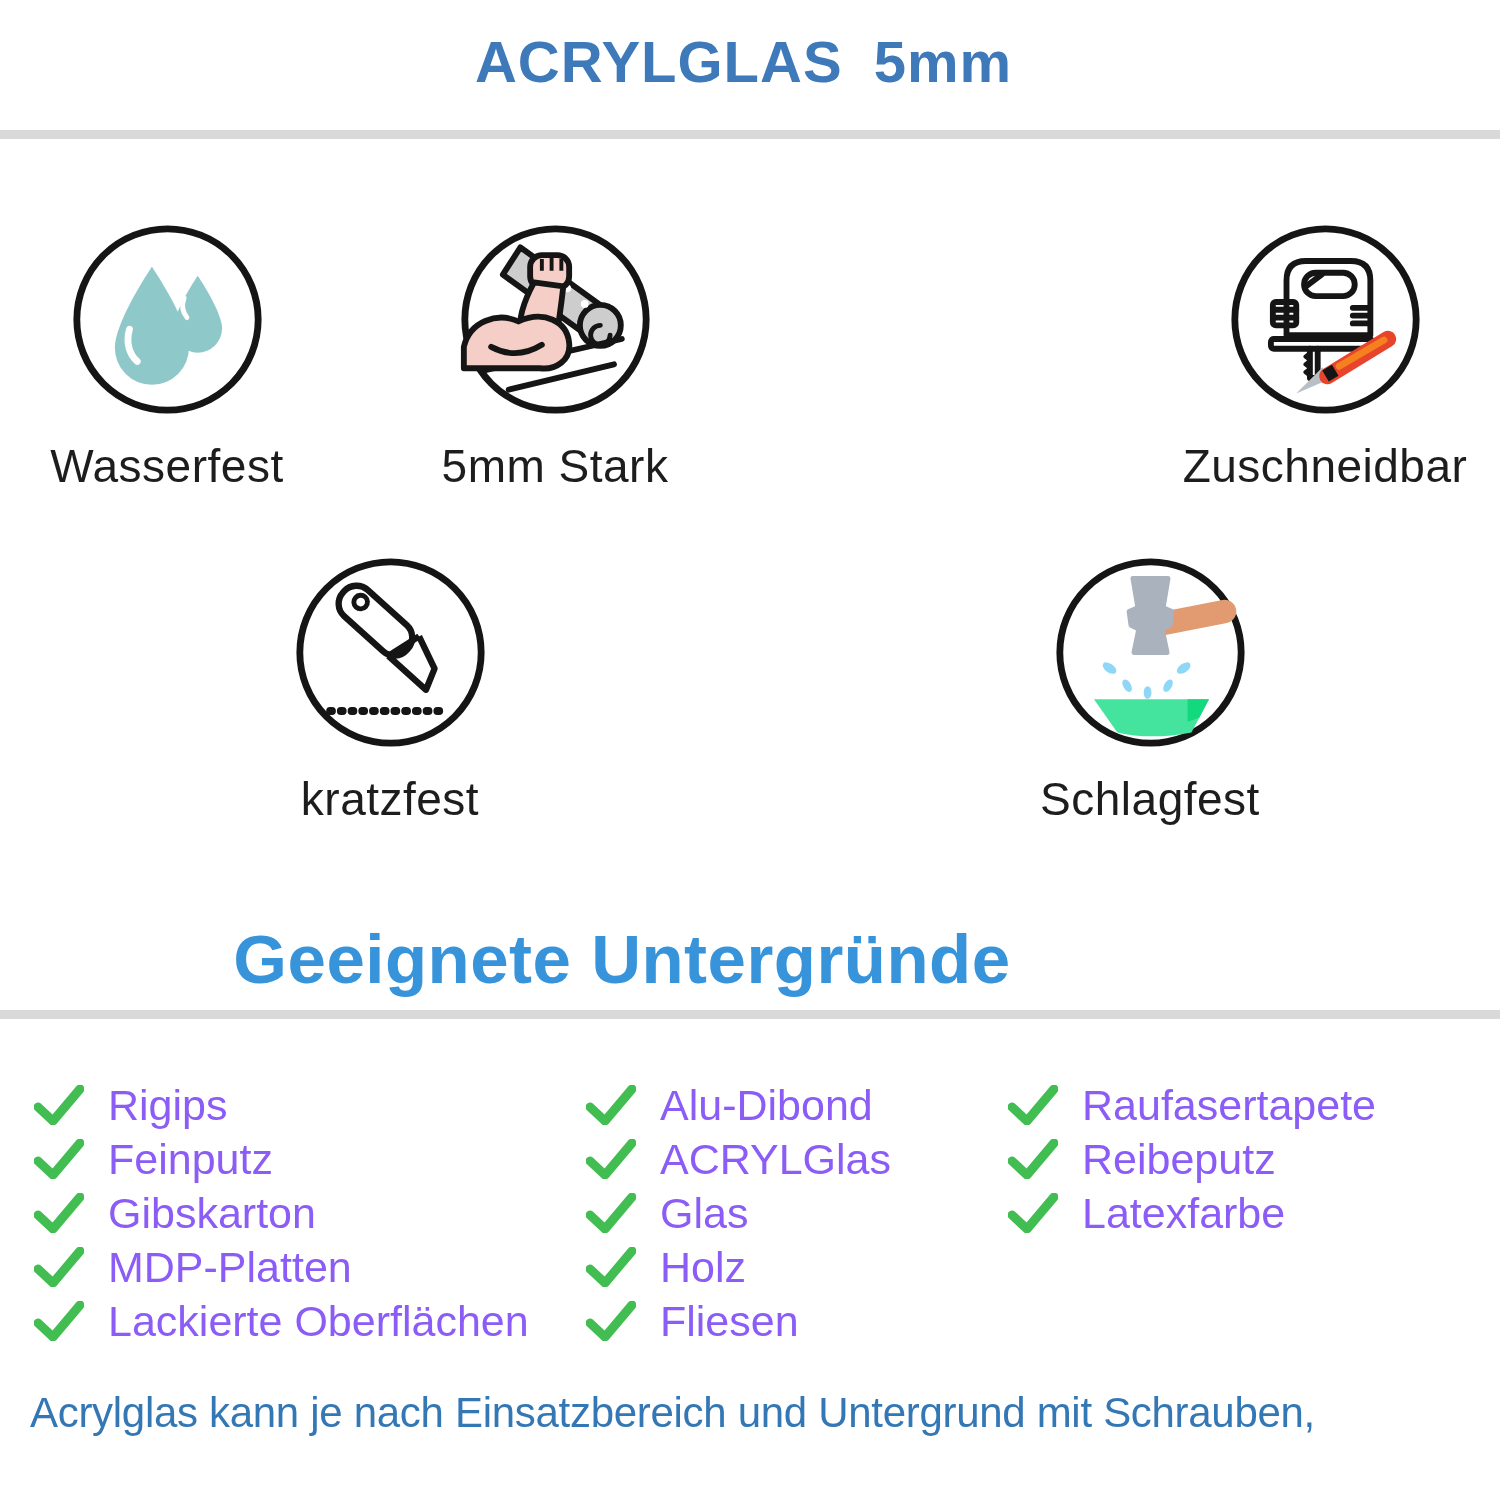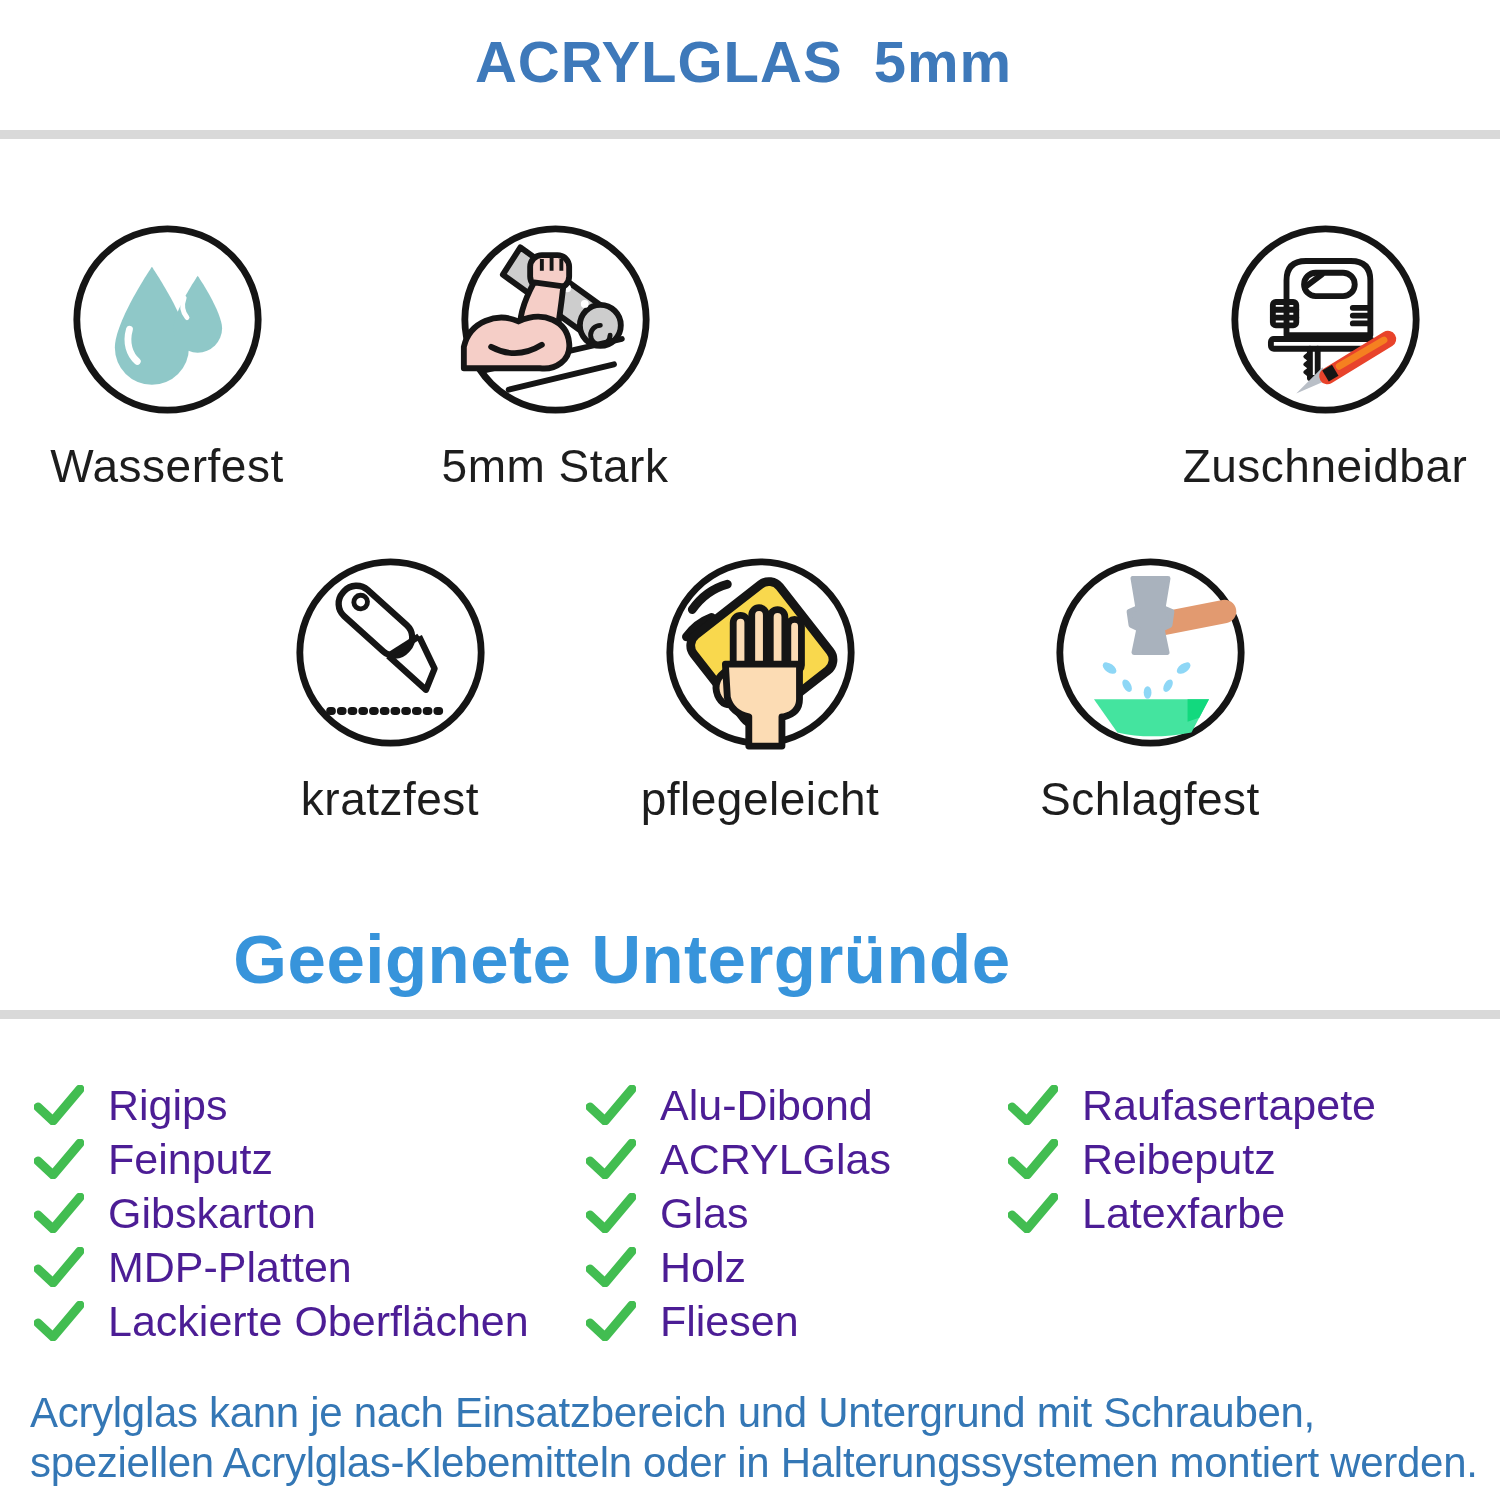--- a/index.html
+++ b/index.html
@@ -14,21 +14,21 @@
   .feature svg.badge{width:195px;height:195px;display:block;}
   .feature-label{margin-top:22px;font-size:46px;color:#1d1d1d;letter-spacing:0.5px;white-space:nowrap;}
   .f1{left:2px;top:222px;}  .f2{left:390px;top:222px;} .f3{left:775px;top:222px;} .f4{left:1160px;top:222px;}
   .f5{left:225px;top:555px;justify-content:flex-end;} .f6{left:595px;top:555px;} .f7{left:985px;top:555px;}
   .subheading{position:absolute;top:920px;left:0;width:1244px;text-align:center;
               font-size:69px;font-weight:700;color:#3794db;letter-spacing:0.5px;}
   .col{position:absolute;top:1078px;display:flex;flex-direction:column;}
   .col.c1{left:34px;} .col.c2{left:586px;} .col.c3{left:1008px;}
   .row{display:flex;align-items:center;height:54px;gap:24px;}
   .check{width:50px;height:40px;flex:0 0 auto;}
-  .item-label{font-size:43px;color:#4c1d95;white-space:nowrap;}
+  .item-label{font-size:43px;color:#8b5cf6;white-space:nowrap;}
   .footer{position:absolute;left:30px;top:1388px;width:1460px;
           font-size:42px;line-height:50px;color:#3477b5;letter-spacing:-0.3px;}
 </style>
 </head>
 <body>
 
 <div class="page">
 
   <div class="title">ACRYLGLAS 5mm</div>
   <div class="divider d1"></div>
@@ -98,39 +98,20 @@
         <rect x="28" y="66" width="88" height="36" rx="17"></rect>
         <circle cx="48" cy="80" r="7" stroke-width="5"></circle>
         <path d="M116 66 L106 102"></path>
         <path d="M116 66 L150 80 L158 102 L106 102"></path>
       </g>
       <path d="M38 160 H150" stroke="#151515" stroke-width="8" stroke-dasharray="2 9" stroke-linecap="round"></path>
     </svg>
     <div class="feature-label">kratzfest</div>
   </div>
 
-  <div class="feature f6">
-    <svg class="badge" viewBox="0 0 200 200">
-      <circle cx="100" cy="100" r="93" fill="#fff" stroke="#151515" stroke-width="7"></circle>
-      <path d="M30 56 Q44 36 66 30" stroke="#151515" stroke-width="9" fill="none" stroke-linecap="round"></path>
-      <path d="M24 84 Q34 70 50 64" stroke="#151515" stroke-width="9" fill="none" stroke-linecap="round"></path>
-      <g transform="rotate(-38 100 100)">
-        <rect x="45" y="45" width="112" height="112" rx="14" fill="#f9d84d" stroke="#151515" stroke-width="9"></rect>
-      </g>
-      <g fill="#fcdcb4" stroke="#151515" stroke-width="7" stroke-linejoin="round" stroke-linecap="round">
-        <rect x="72" y="62" width="15" height="58" rx="7.5"></rect>
-        <rect x="91" y="54" width="15" height="66" rx="7.5"></rect>
-        <rect x="110" y="56" width="15" height="64" rx="7.5"></rect>
-        <rect x="128" y="66" width="14" height="54" rx="7"></rect>
-        <path d="M66 118 Q50 128 56 144 Q62 158 76 152"></path>
-        <path d="M64 112 L140 112 L140 148 Q140 162 124 166 L122 166 L122 196 L88 196 L88 166 Q70 162 66 146 Z"></path>
-      </g>
-    </svg>
-    <div class="feature-label">pflegeleicht</div>
-  </div>
 
   <div class="feature f7">
     <svg class="badge" viewBox="0 0 200 200">
       <circle cx="100" cy="100" r="93" fill="#fff" stroke="#151515" stroke-width="7"></circle>
       <path d="M104 72 L176 58" stroke="#e29a70" stroke-width="24" stroke-linecap="round"></path>
       <path d="M82 24 L118 24 L113 54 L122 58 L120 72 L112 76 L117 100 L83 100 L88 76 L80 72 L78 58 L87 54 Z" fill="#a9b2bd" stroke="#a9b2bd" stroke-width="5" stroke-linejoin="round"></path>
       <g fill="#8ed7f6">
         <ellipse cx="58" cy="116" rx="8" ry="4.5" transform="rotate(35 58 116)"></ellipse>
         <ellipse cx="76" cy="134" rx="7" ry="4" transform="rotate(60 76 134)"></ellipse>
         <ellipse cx="97" cy="141" rx="6.5" ry="4" transform="rotate(90 97 141)"></ellipse>
@@ -228,16 +209,15 @@
     <div class="row">
       <svg class="check" viewBox="0 0 50 40">
           <path d="M4 22 L19 36 L46 4" fill="none" stroke="#42bd51" stroke-width="9" stroke-linecap="round" stroke-linejoin="round"></path>
         </svg>
       <span class="item-label">Latexfarbe</span>
     </div>
   </div>
 
   <div class="footer">
     <div>Acrylglas kann je nach Einsatzbereich und Untergrund mit Schrauben,</div>
-    <div>speziellen Acrylglas-Klebemitteln oder in Halterungssystemen montiert werden.</div>
   </div>
 
 </div>
 
 </body></html>

